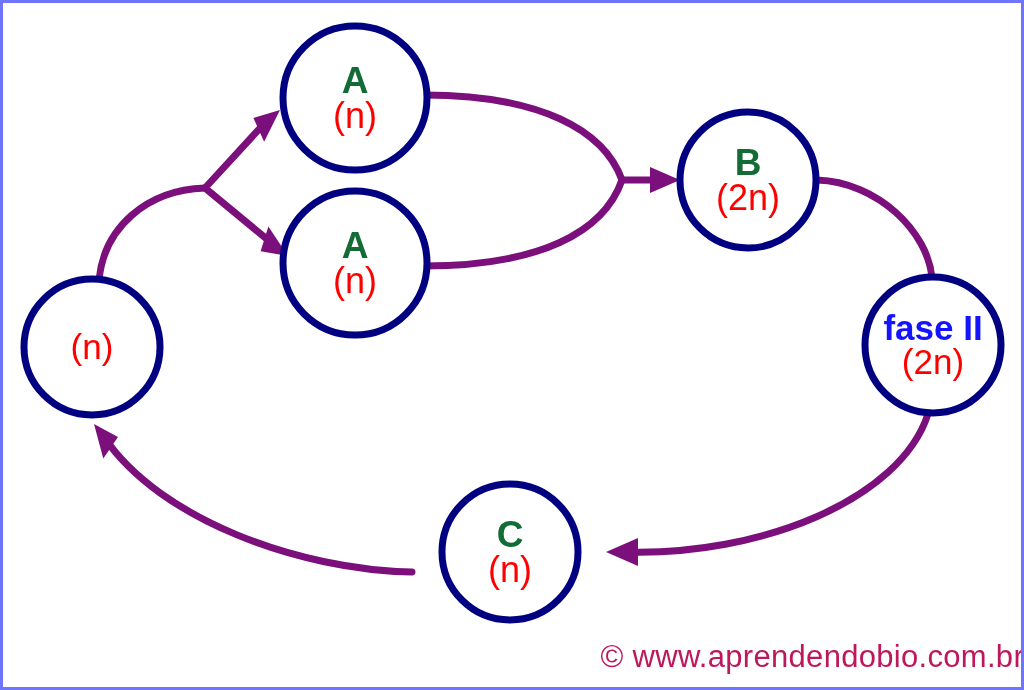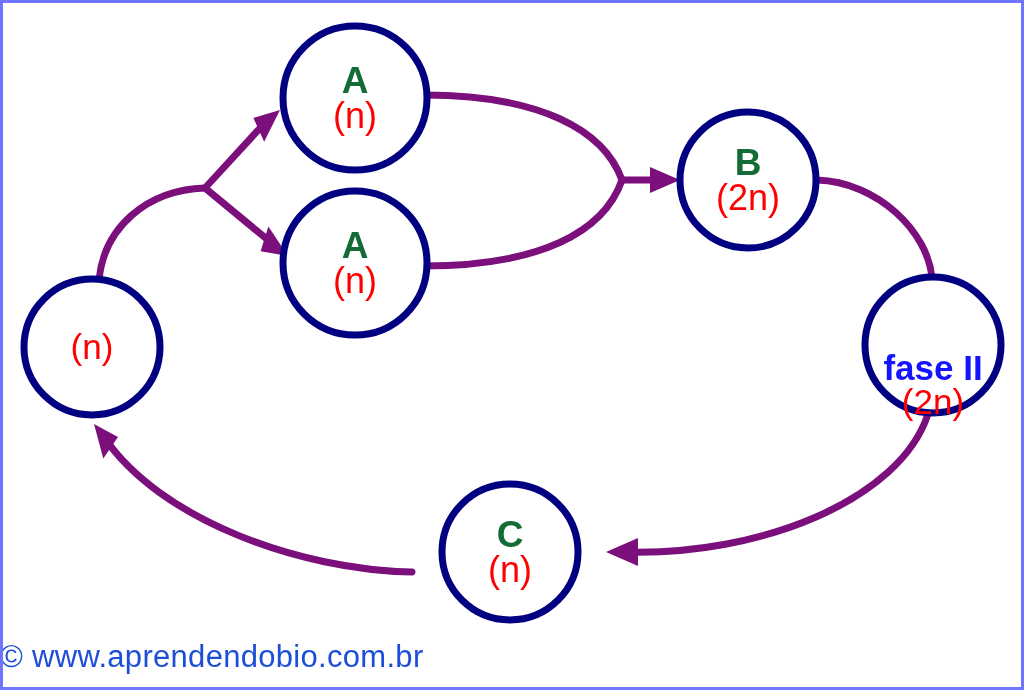--- a/index.html
+++ b/index.html
@@ -71,22 +71,22 @@
   }
   .phase-ploidy {
     font-size: 35px;
     line-height: 0.98;
   }
   #footer-credit {
     position: absolute;
     left: 0;
     top: 639px;
     width: 1024px;
-    text-align: left;
-    color: #1d4ed8;
+    text-align: right;
+    color: #be185d;
     font-size: 31px;
     font-family: "Liberation Sans", sans-serif;
     letter-spacing: 0.3px;
     white-space: nowrap;
   }
 </style>
 </head>
 <body>
 
 <div id="canvas">
@@ -149,21 +149,21 @@
   <div class="node-label-group" style="left:355px; top:263px;">
     <span class="node-title gamete-title">A</span>
     <span class="node-ploidy gamete-ploidy">(n)</span>
   </div>
 
   <div class="node-label-group" style="left:748px; top:180px;">
     <span class="node-title gamete-title">B</span>
     <span class="node-ploidy gamete-ploidy">(2n)</span>
   </div>
 
-  <div class="node-label-group" style="left:933px; top:345px;margin-top:40px;">
+  <div class="node-label-group" style="left:933px; top:345px;">
     <span class="node-title phase-title">fase II</span>
     <span class="node-ploidy phase-ploidy">(2n)</span>
   </div>
 
   <div class="node-label-group" style="left:510px; top:552px;">
     <span class="node-title gamete-title">C</span>
     <span class="node-ploidy gamete-ploidy">(n)</span>
   </div>
 
   <div id="footer-credit">© www.aprendendobio.com.br</div>

